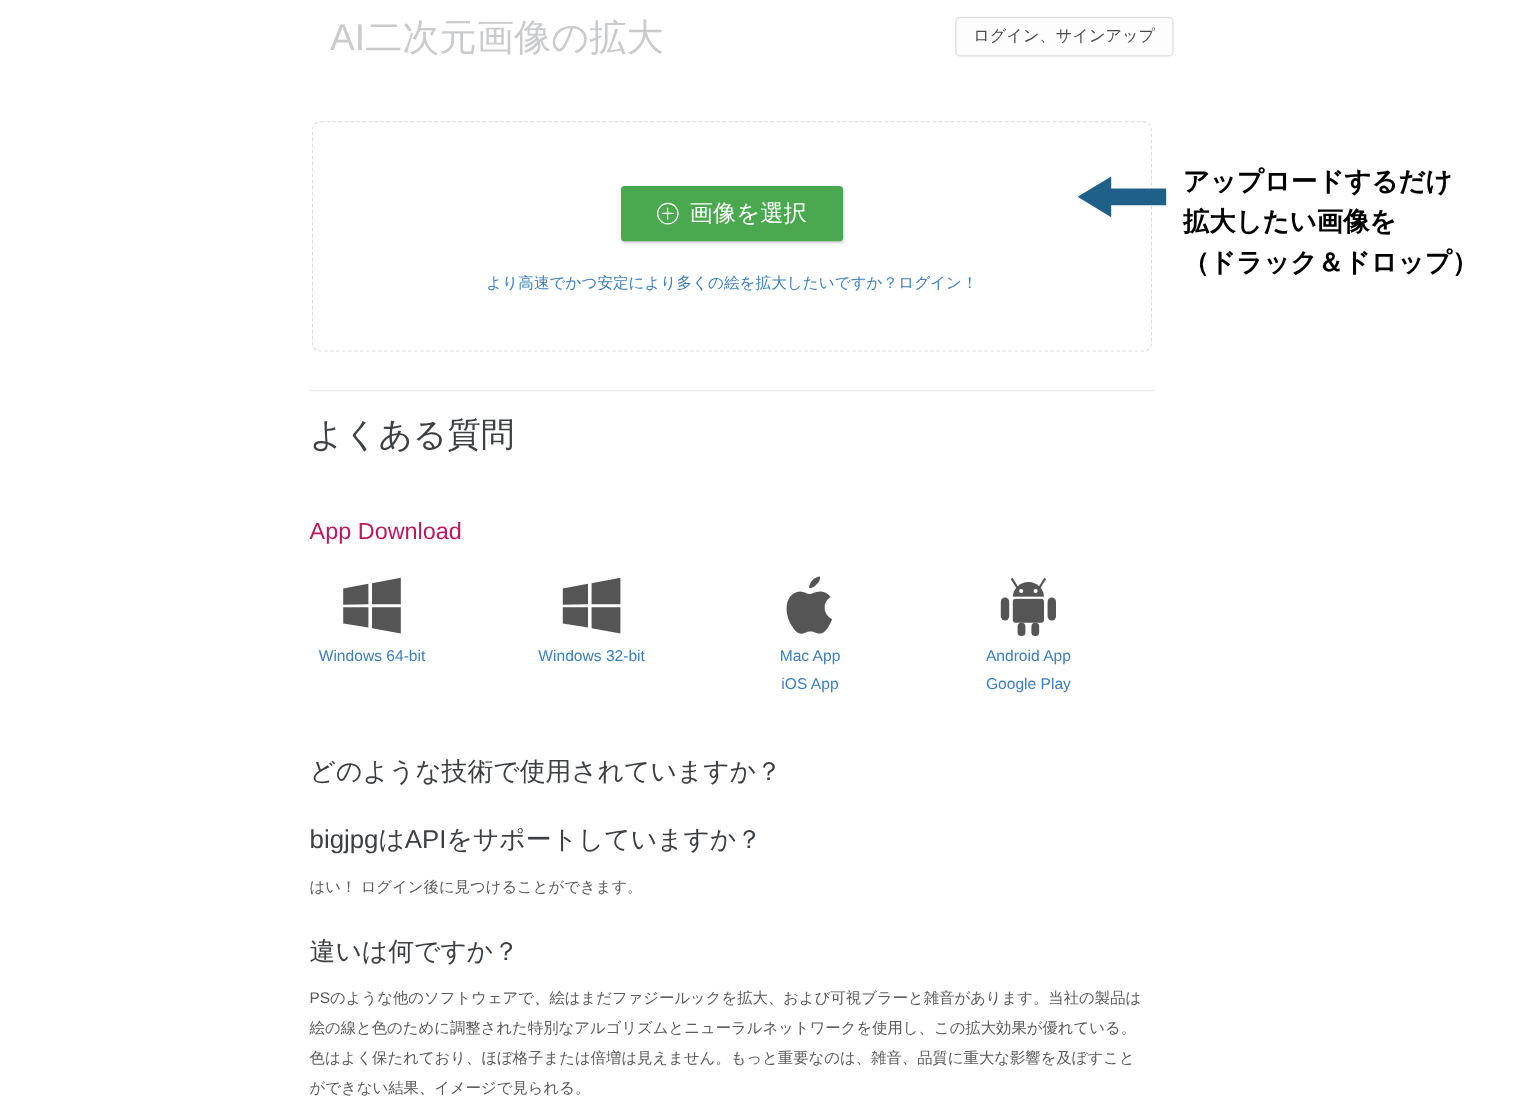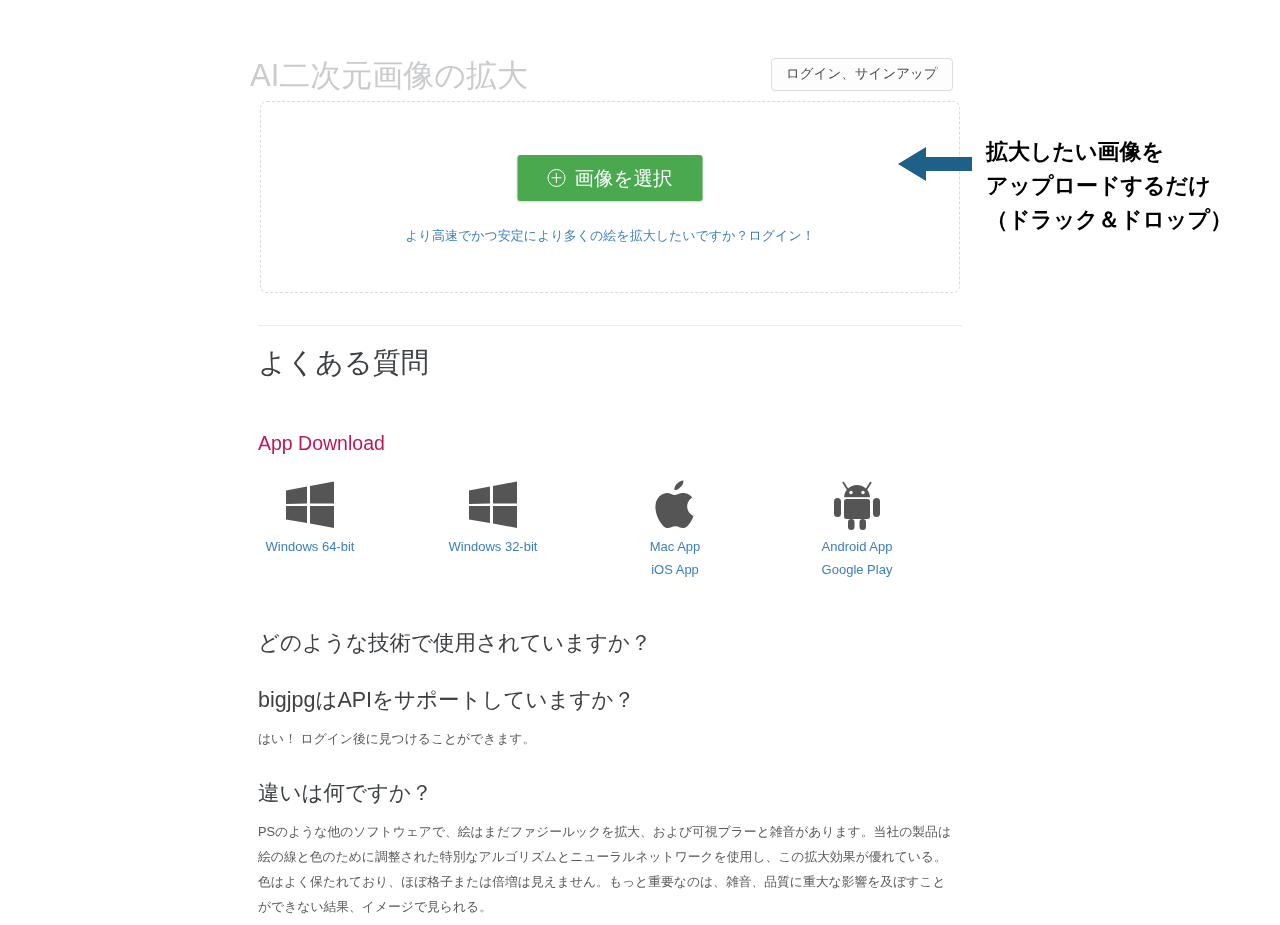--- a/index.html
+++ b/index.html
@@ -7,21 +7,21 @@
     margin: 0; padding: 0;
     width: 1280px; height: 925px;
     background: #ffffff;
     font-family: "Liberation Sans", "DejaVu Sans", sans-serif;
     overflow: hidden;
   }
   .page { position: relative; width: 1280px; height: 925px; background:#fff; }
 
   
   .header {
-    position: absolute; left: 250px; top: 0px; width: 704px; height: 78px; margin-top: 44px;
+    position: absolute; left: 275px; top: 0px; width: 704px; height: 78px;
   }
   .site-title {
     position: absolute; left: 0; top: 12px;
     font-size: 31px; line-height: 40px;
     color: #c9cbcd; font-weight: 400; white-space: nowrap;
   }
   .login-btn {
     position: absolute; left: 521px; top: 14px;
     padding: 7px 14px 8px 14px;
     border: 1px solid #dddddd; border-radius: 4px;
@@ -140,22 +140,22 @@
     <a class="upsell-link">より高速でかつ安定により多くの絵を拡大したいですか？ログイン！</a>
   </div>
 
   <div class="annotation">
     <div class="anno-arrow">
       <svg width="74" height="34" viewBox="0 0 74 34">
         <polygon points="0,17 28,0 28,10 74,10 74,24 28,24 28,34" fill="#1f6089"></polygon>
       </svg>
     </div>
     <div class="anno-text">
+      <div>アップロードするだけ</div>
       <div>拡大したい画像を</div>
-      <div>アップロードするだけ</div>
       <div class="anno-line-3">（ドラック＆ドロップ）</div>
     </div>
   </div>
 
   <div class="divider"></div>
 
   <div class="faq">
     <h1 class="faq-title">よくある質問</h1>
 
     <h2 class="sub-head">App Download</h2>

